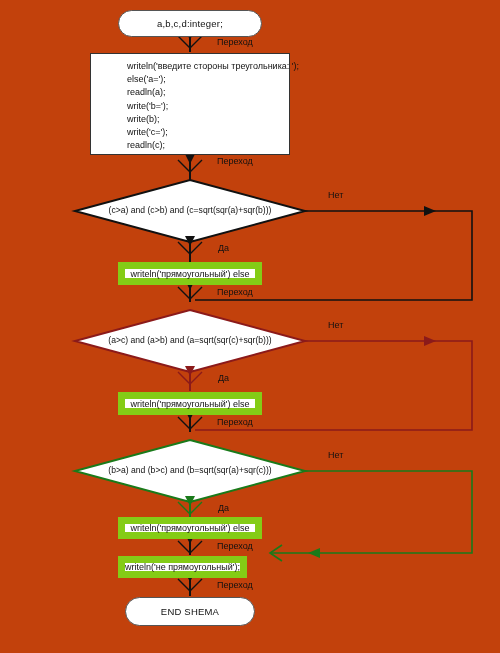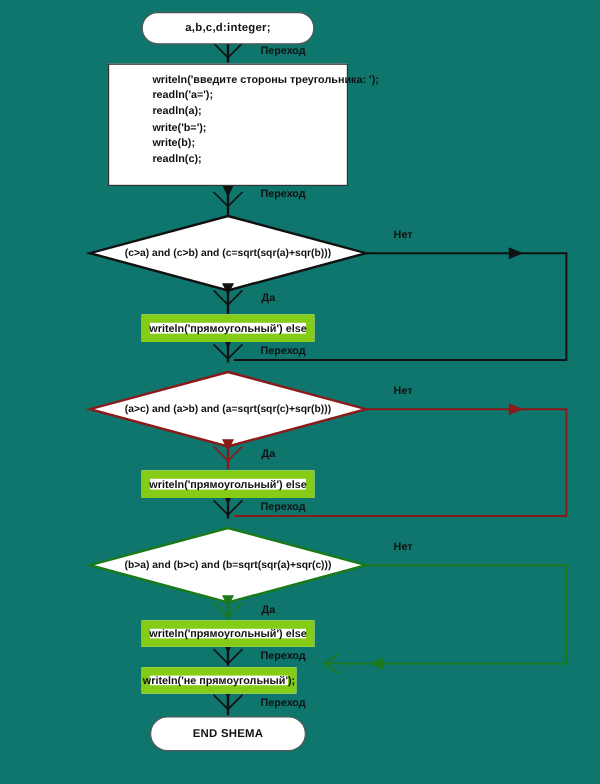--- a/index.html
+++ b/index.html
@@ -8,23 +8,22 @@
     padding: 0;
     background: #ffffff;
   }
   body {
     font-family: "Liberation Sans", sans-serif;
   }
   #canvas {
     position: relative;
     width: 500px;
     height: 653px;
-    background: #0f766e;
+    background: #c2410c;
     overflow: hidden;
-    font-weight: bold;
   }
   #svg-layer {
     position: absolute;
     left: 0;
     top: 0;
     width: 500px;
     height: 653px;
   }
   .node {
     position: absolute;
@@ -168,24 +167,25 @@
     </g>
 
   </svg>
 
   <div class="node terminal" style="left:118px; top:10px; width:144px; height:27px;">
     <span>a,b,c,d:integer;</span>
   </div>
 
   <div class="node process-multiline" style="left:90px; top:53px; width:200px; height:102px;padding-left:36px;">
     <span class="code-line">writeln('введите стороны треугольника: ');</span>
-    <span class="code-line">readln('a=');</span>
+    <span class="code-line">else('a=');</span>
     <span class="code-line">readln(a);</span>
     <span class="code-line">write('b=');</span>
     <span class="code-line">write(b);</span>
+    <span class="code-line">write('c=');</span>
     <span class="code-line">readln(c);</span>
   </div>
 
   <div class="diamond-text" style="left:90px; top:205px; width:200px;">(c&gt;a) and (c&gt;b) and (c=sqrt(sqr(a)+sqr(b)))</div>
 
   <div class="node process" style="left:118px; top:262px; width:144px; height:23px;">
     <span>writeln('прямоугольный') else</span>
   </div>
 
   <div class="diamond-text" style="left:90px; top:335px; width:200px;">(a&gt;c) and (a&gt;b) and (a=sqrt(sqr(c)+sqr(b)))</div>

